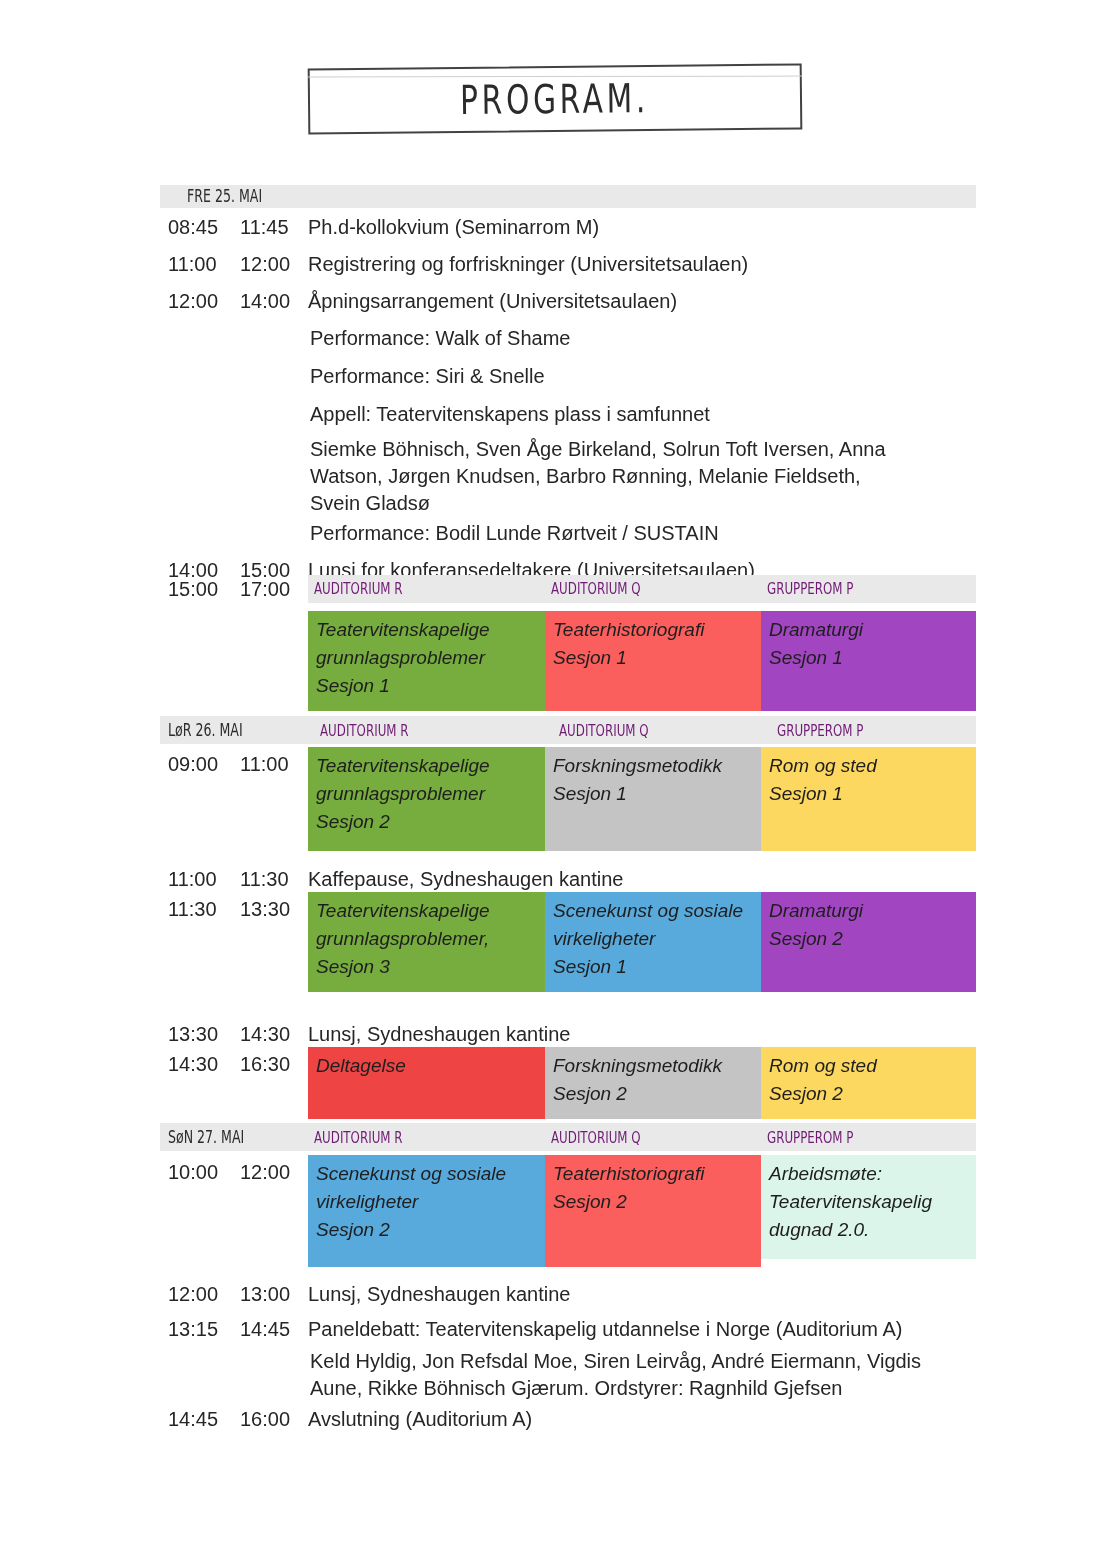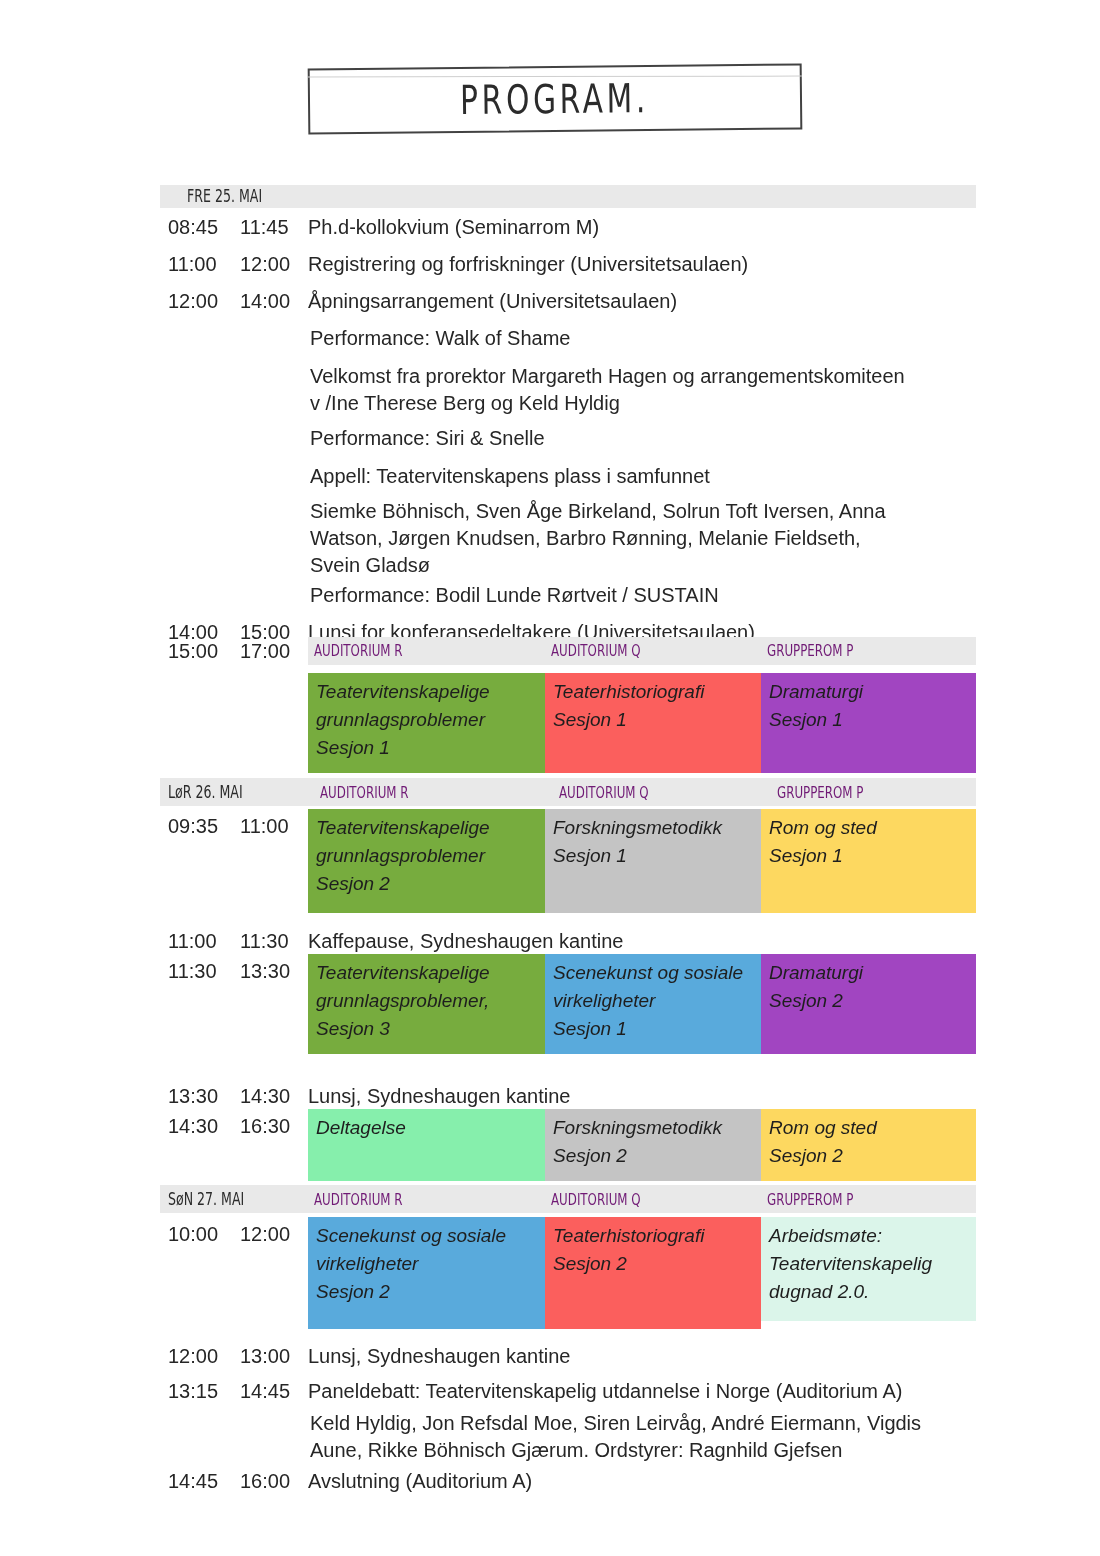--- a/index.html
+++ b/index.html
@@ -83,24 +83,20 @@
     </div>
     <div class="row" style="margin-bottom:11px;">
       <span class="t1">12:00</span>
       <span class="t2">14:00</span>
       <span class="txt">Åpningsarrangement (Universitetsaulaen)</span>
     </div>
 
     <div class="note" style="margin-bottom:11px;">
       <div class="nline">Performance: Walk of Shame</div>
     </div>
-    <div class="note" style="margin-bottom:8px;">
-      <div class="nline">Velkomst fra prorektor Margareth Hagen og arrangementskomiteen</div>
-      <div class="nline">v /Ine Therese Berg og Keld Hyldig</div>
-    </div>
     <div class="note" style="margin-bottom:11px;">
       <div class="nline">Performance: Siri &amp; Snelle</div>
     </div>
     <div class="note" style="margin-bottom:8px;">
       <div class="nline">Appell: Teatervitenskapens plass i samfunnet</div>
     </div>
     <div class="note" style="margin-bottom:3px;">
       <div class="nline">Siemke Böhnisch, Sven Åge Birkeland, Solrun Toft Iversen, Anna</div>
       <div class="nline">Watson, Jørgen Knudsen, Barbro Rønning,  Melanie Fieldseth,</div>
       <div class="nline">Svein Gladsø</div>
@@ -145,21 +141,21 @@
     </div>
 
     <div class="band tall" style="margin-bottom:3px;gap:13px;">
       <span class="daylabel"><span class="cond">LøR 26. MAI</span></span>
       <span class="colh c1"><span class="cond">AUDITORIUM R</span></span>
       <span class="colh c2"><span class="cond">AUDITORIUM Q</span></span>
       <span class="colh c3"><span class="cond">GRUPPEROM P</span></span>
     </div>
 
     <div class="row h104" style="margin-bottom:15px;">
-      <span class="t1" style="margin-top:4px;">09:35</span>
+      <span class="t1" style="margin-top:4px;">09:00</span>
       <span class="t2" style="margin-top:4px;">11:00</span>
       <div class="cells">
         <div class="cell cw1" style="background-color: rgb(119, 172, 62);">
           <div class="cline">Teatervitenskapelige</div>
           <div class="cline">grunnlagsproblemer</div>
           <div class="cline">Sesjon 2</div>
         </div>
         <div class="cell cw2" style="background-color: rgb(196, 196, 196);">
           <div class="cline">Forskningsmetodikk</div>
           <div class="cline">Sesjon 1</div>
@@ -201,21 +197,21 @@
     <div class="row" style="margin-bottom:0;">
       <span class="t1">13:30</span>
       <span class="t2">14:30</span>
       <span class="txt">Lunsj, Sydneshaugen kantine</span>
     </div>
 
     <div class="row h72" style="margin-bottom:4px;">
       <span class="t1" style="margin-top:4px;">14:30</span>
       <span class="t2" style="margin-top:4px;">16:30</span>
       <div class="cells">
-        <div class="cell cw1" style="background-color: #86efac;">
+        <div class="cell cw1" style="background-color: #ef4444;">
           <div class="cline">Deltagelse</div>
         </div>
         <div class="cell cw2" style="background-color: rgb(196, 196, 196);">
           <div class="cline">Forskningsmetodikk</div>
           <div class="cline">Sesjon 2</div>
         </div>
         <div class="cell cw3" style="background-color: rgb(253, 216, 96);">
           <div class="cline">Rom og sted</div>
           <div class="cline">Sesjon 2</div>
         </div>

